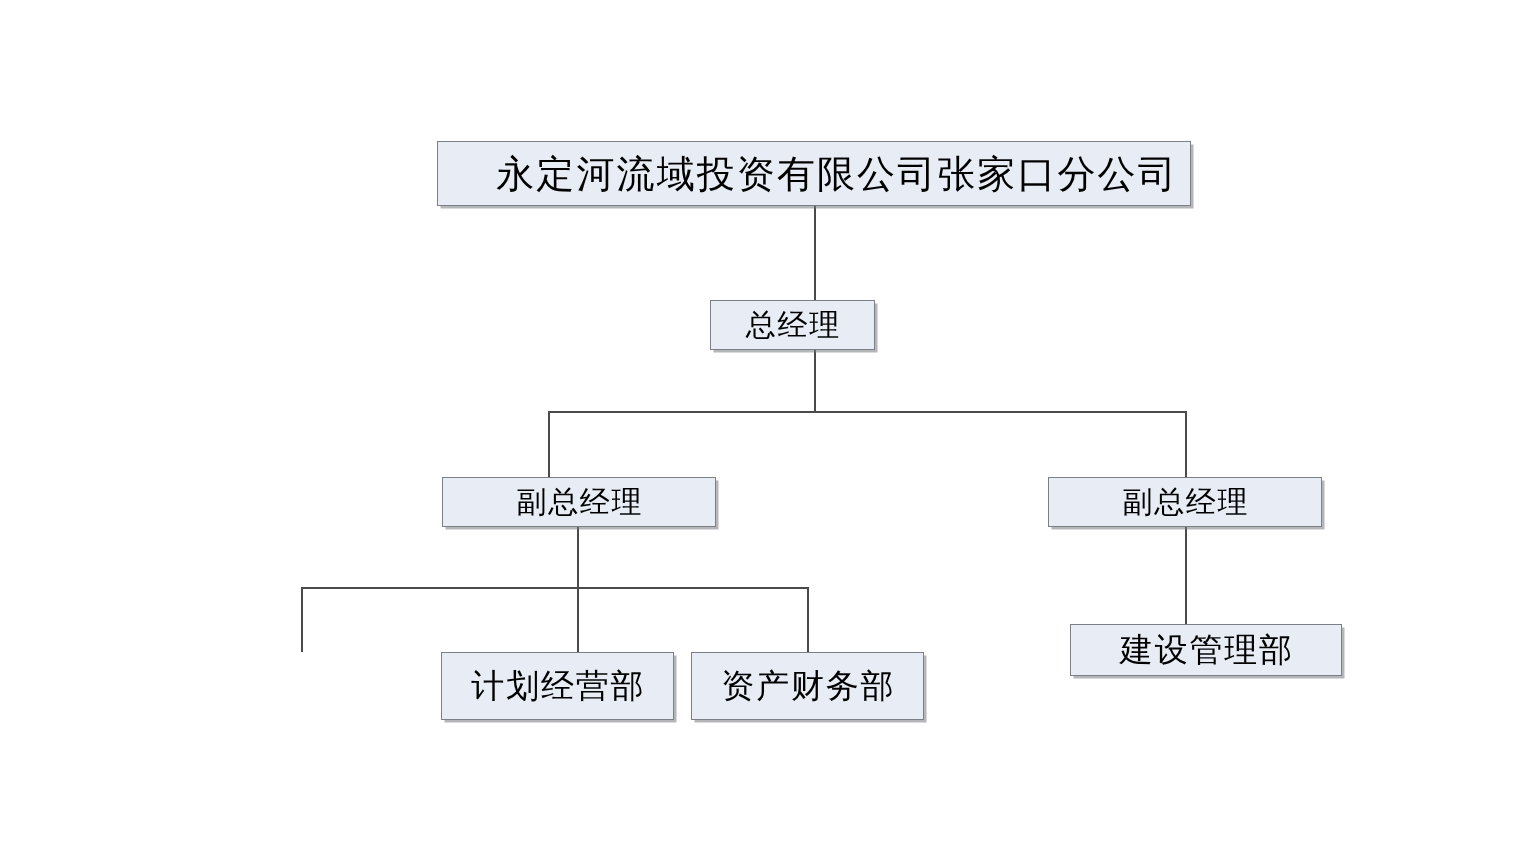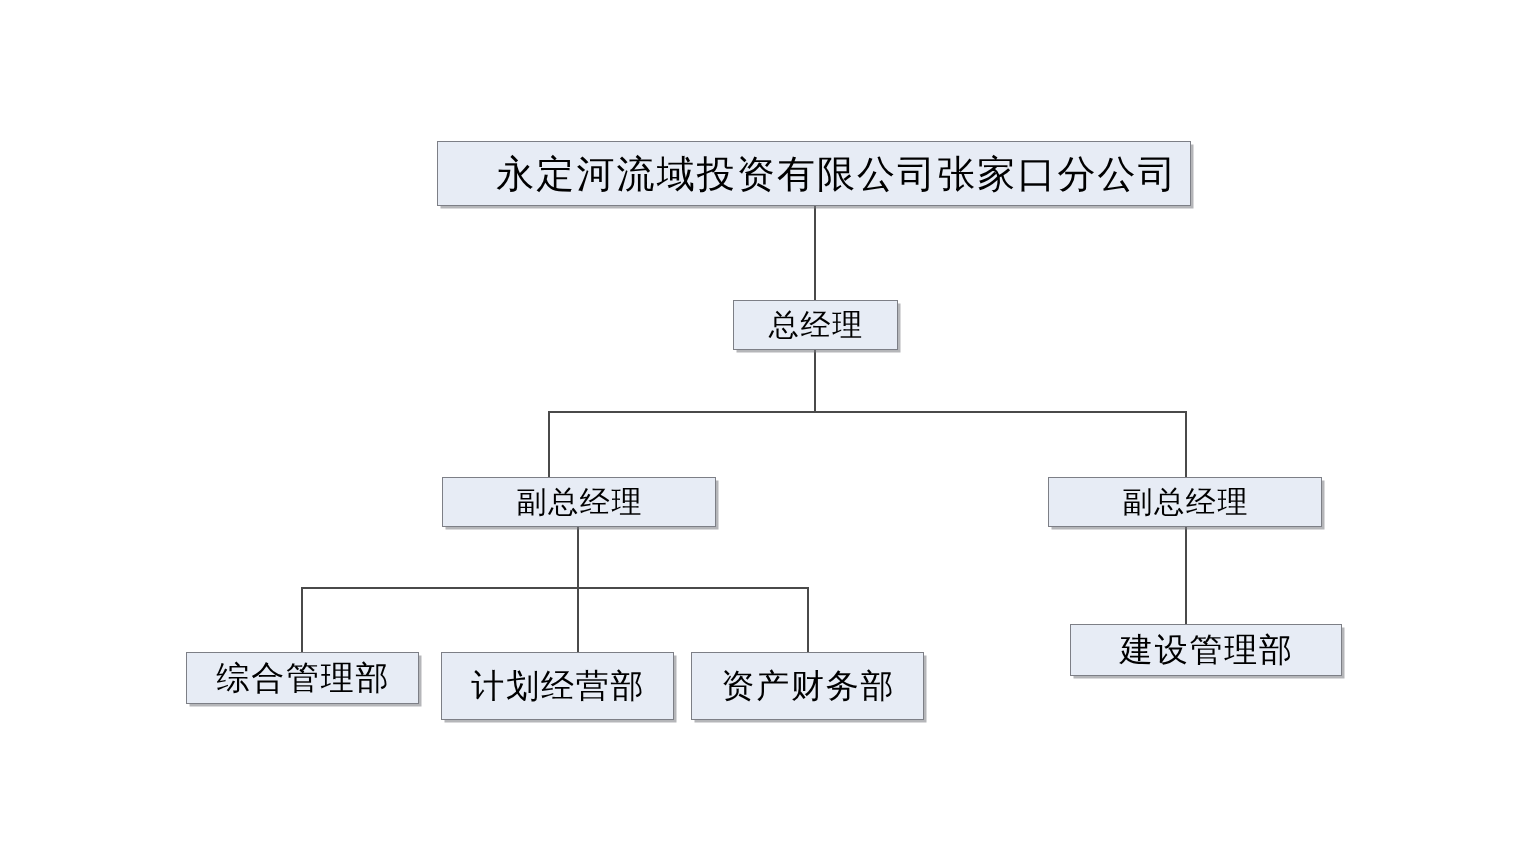--- a/index.html
+++ b/index.html
@@ -54,39 +54,38 @@
 </style>
 </head>
 <body>
 
 <div id="chart-canvas">
 
   <div class="node node-title shadowed" style="left:437px; top:141px; width:754px; height:65px;padding-left:44px;">永定河流域投资有限公司张家口分公司</div>
 
   <div class="connector v" style="left:814px; top:206px; height:94px;"></div>
 
-  <div class="node node-mgr shadowed" style="left:733px; top:300px; width:165px; height:50px;">总经理</div>
+  <div class="node node-mgr shadowed" style="left:710px; top:300px; width:165px; height:50px;">总经理</div>
 
   <div class="connector v" style="left:814px; top:350px; height:63px;"></div>
   <div class="connector h" style="left:548px; top:411px; width:639px;"></div>
   <div class="connector v" style="left:548px; top:411px; height:66px;"></div>
   <div class="connector v" style="left:1185px; top:411px; height:66px;"></div>
 
   <div class="node node-mgr shadowed" style="left:442px; top:477px; width:274px; height:50px;">副总经理</div>
 
   <div class="node node-mgr shadowed" style="left:1048px; top:477px; width:274px; height:50px;">副总经理</div>
 
   <div class="connector v" style="left:577px; top:527px; height:125px;"></div>
   <div class="connector h" style="left:301px; top:587px; width:508px;"></div>
   <div class="connector v" style="left:301px; top:587px; height:65px;"></div>
   <div class="connector v" style="left:807px; top:587px; height:65px;"></div>
 
   <div class="connector v" style="left:1185px; top:527px; height:128px;"></div>
 
-  <div class="node node-dept shadowed" style="left:186px; top:652px; width:233px; height:52px;">综合管理部</div>
 
   <div class="node node-dept shadowed" style="left:441px; top:652px; width:233px; height:68px;">计划经营部</div>
 
   <div class="node node-dept shadowed" style="left:691px; top:652px; width:233px; height:68px;">资产财务部</div>
 
   <div class="node node-dept shadowed" style="left:1070px; top:624px; width:272px; height:52px;">建设管理部</div>
 
 </div>
 
 </body></html>

